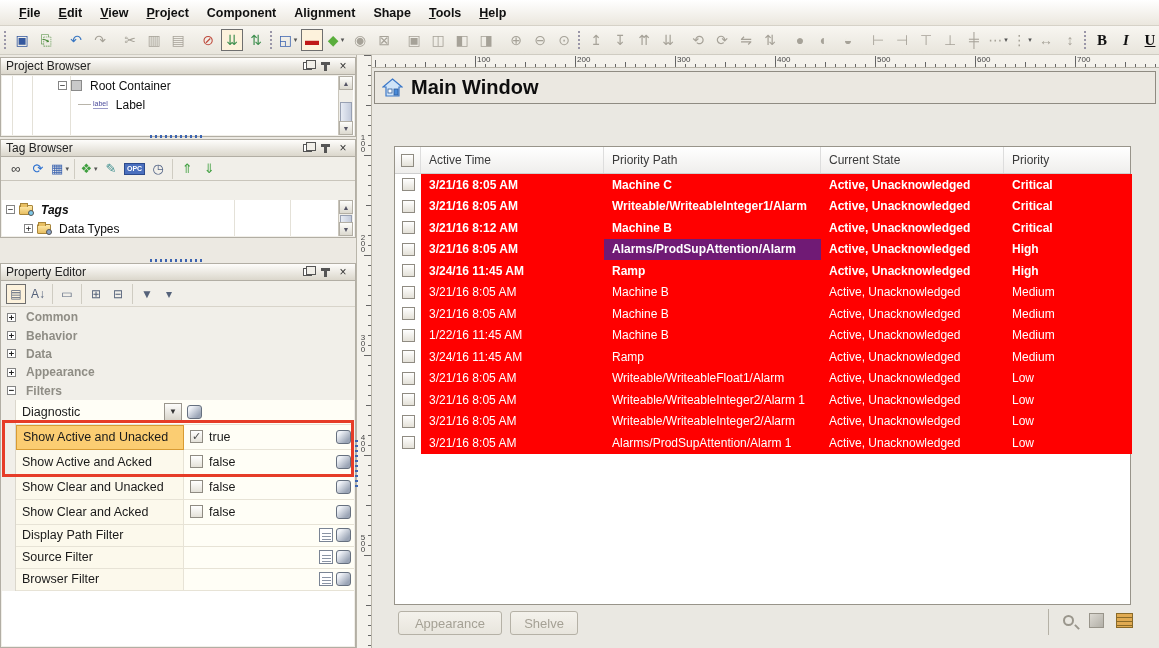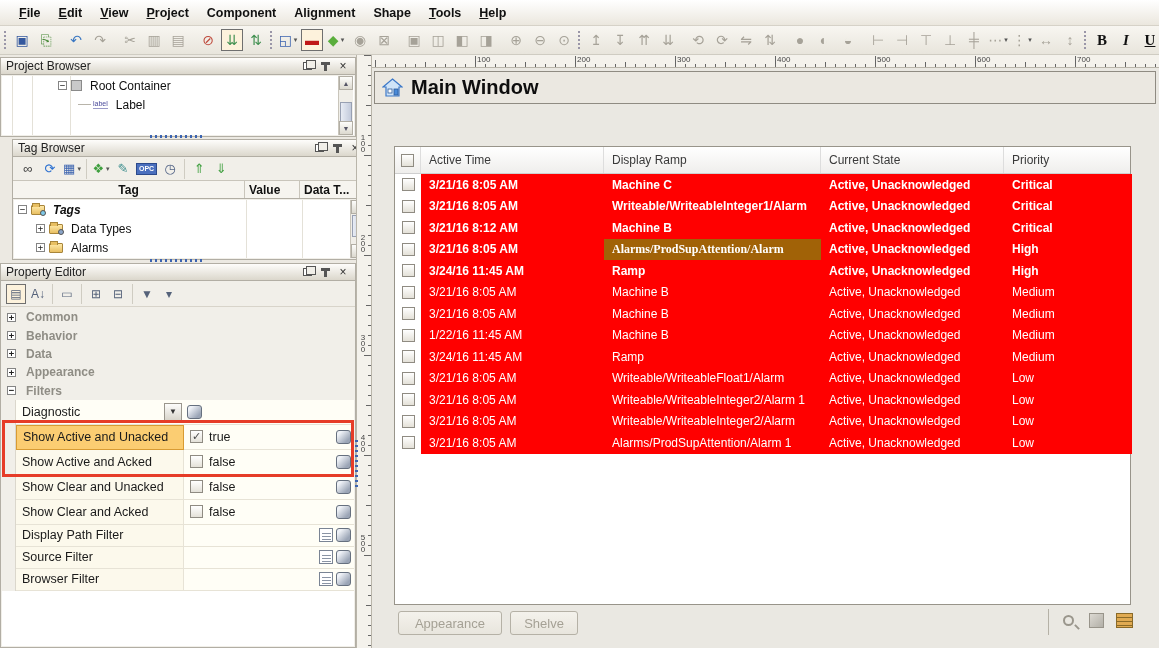--- a/index.html
+++ b/index.html
@@ -234,21 +234,21 @@
       </div>
       <div class="tree-row" style="padding-left: 76px;">
         <span style="width: 13px; border-top: 1px solid rgb(184, 180, 170); margin-right: 2px;"></span>
         <span class="label-ico">label</span>
         <span class="node-label">Label</span>
       </div>
     </div>
 </div>
 <div class="h-dots" style="top:135px;"></div>
 
-<div class="panel" style="top:139px;height:121px;margin-left:12px;">
+<div class="panel" style="top:139px;height:99px;">
   <div class="panel-title">
     <span>Tag Browser</span>
     <span class="sp"></span>
     <span class="pt-ico">
         <span class="i-float"></span>
       </span>
     <span class="pt-ico">
         <span class="i-pin"></span>
       </span>
     <span class="pt-ico">
@@ -263,31 +263,20 @@
       <span class="tb-icon" style="color: rgb(63, 159, 63);">❖<span class="dd">▾</span></span>
       <span class="tb-icon" style="color: rgb(63, 143, 143);">✎</span>
       <span class="tb-icon">
         <span class="opc-ico">OPC</span>
       </span>
       <span class="tb-icon" style="color: rgb(85, 102, 136);">◷</span>
       <span class="tb-sep"></span>
       <span class="tb-icon" style="color: rgb(63, 159, 63);">⇑</span>
       <span class="tb-icon" style="color: rgb(63, 159, 63);">⇓</span>
     </div>
-  <div class="tag-grid-header">
-    <div class="tg-col" style="width:232px;justify-content:center;">
-        <span>Tag</span>
-      </div>
-    <div class="tg-col" style="width:55px;padding-left:4px;">
-        <span>Value</span>
-      </div>
-    <div class="tg-col" style="width:52px;padding-left:4px;border-right:none;">
-        <span>Data T...</span>
-      </div>
-  </div>
   <div class="content-white" style="top:60px;" id="tag-tree">
     <div class="guide" style="left:232px;"></div>
     <div class="guide" style="left:288px;"></div>
     <div class="vscroll" style="top:0;bottom:0;">
       <div class="sc-btn">▲</div>
       <div class="sc-thumb"></div>
       <div class="sc-btn" style="position:absolute;bottom:0;left:0;right:0;">▼</div>
     </div>
   <div class="tree-row" style="padding-left: 4px;">
         <span class="expander">−</span>
@@ -622,21 +611,21 @@
     </svg>
     <span class="window-title">Main Window</span>
   </div>
 
   <div class="alarm-table">
     <div class="at-header" id="at-header">
         <div class="hcell cb">
           <span class="cbx"></span>
         </div>
         <div class="hcell">Active Time</div>
-        <div class="hcell">Display Ramp</div>
+        <div class="hcell">Priority Path</div>
         <div class="hcell">Current State</div>
         <div class="hcell">Priority</div>
       </div>
     <div id="at-rows">
         <div class="at-row bold">
           <div class="cbcell">
             <span class="cbx"></span>
           </div>
           <div class="rcell" style="background: rgb(255, 0, 0);">3/21/16 8:05 AM</div>
           <div class="rcell" style="background: rgb(255, 0, 0);">Machine C</div>
@@ -659,21 +648,21 @@
           <div class="rcell" style="background: rgb(255, 0, 0);">3/21/16 8:12 AM</div>
           <div class="rcell" style="background: rgb(255, 0, 0);">Machine B</div>
           <div class="rcell" style="background: rgb(255, 0, 0);">Active, Unacknowledged</div>
           <div class="rcell" style="background: rgb(255, 0, 0);">Critical</div>
         </div>
         <div class="at-row bold">
           <div class="cbcell">
             <span class="cbx"></span>
           </div>
           <div class="rcell" style="background: rgb(255, 0, 0);">3/21/16 8:05 AM</div>
-          <div class="rcell" style="background: #a16207; font-family: Liberation Serif, serif;">Alarms/ProdSupAttention/Alarm</div>
+          <div class="rcell" style="background: #701a75;">Alarms/ProdSupAttention/Alarm</div>
           <div class="rcell" style="background: rgb(255, 0, 0);">Active, Unacknowledged</div>
           <div class="rcell" style="background: rgb(255, 0, 0);">High</div>
         </div>
         <div class="at-row bold">
           <div class="cbcell">
             <span class="cbx"></span>
           </div>
           <div class="rcell" style="background: rgb(255, 0, 0);">3/24/16 11:45 AM</div>
           <div class="rcell" style="background: rgb(255, 0, 0);">Ramp</div>
           <div class="rcell" style="background: rgb(255, 0, 0);">Active, Unacknowledged</div>

